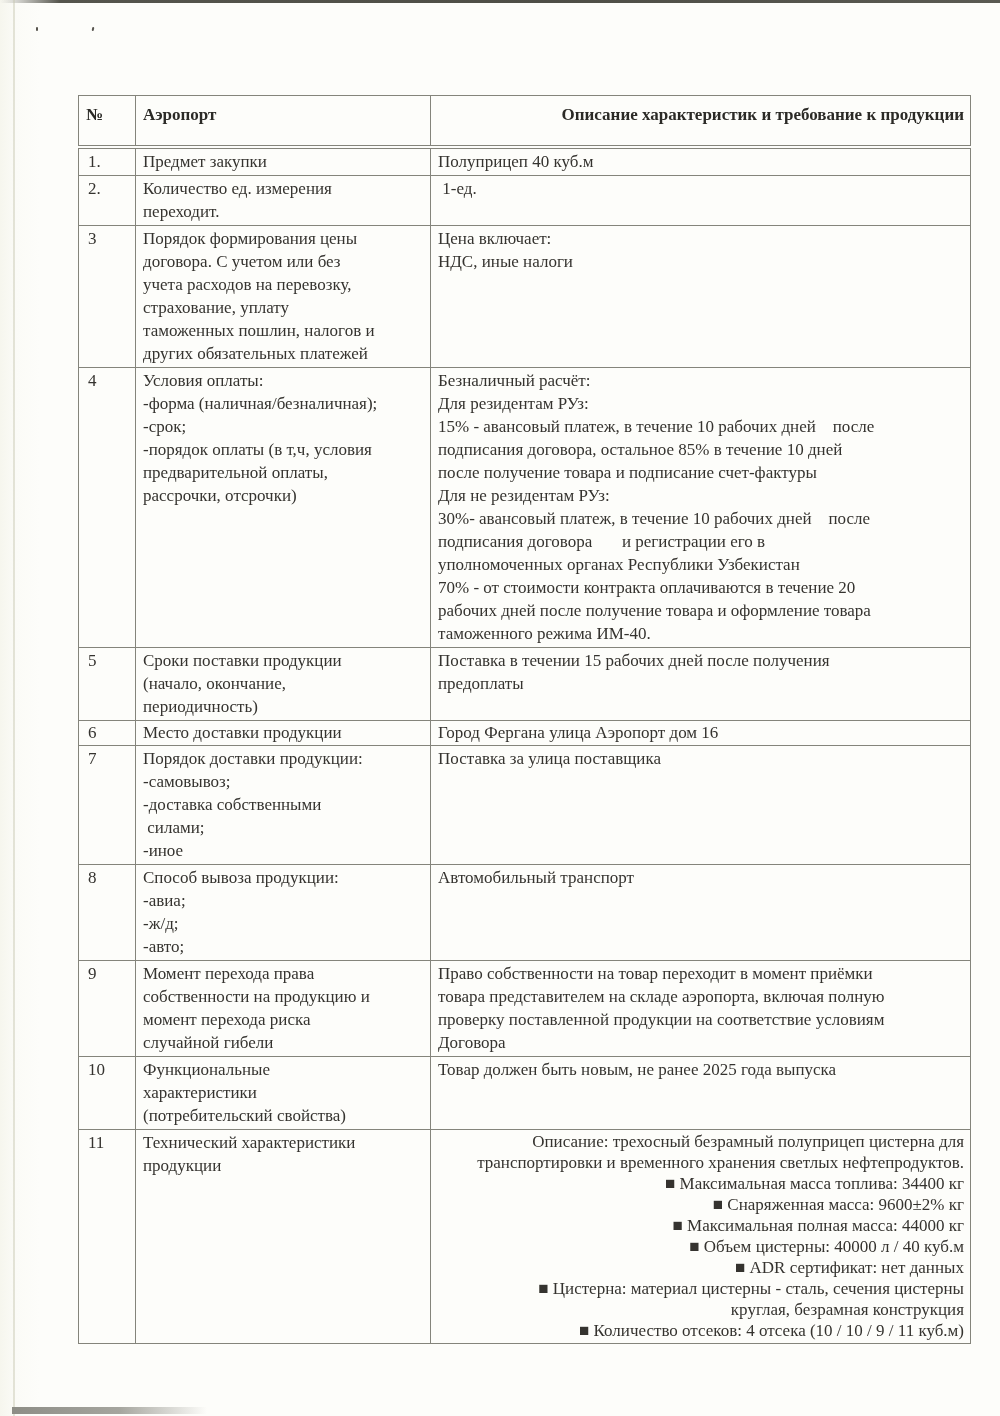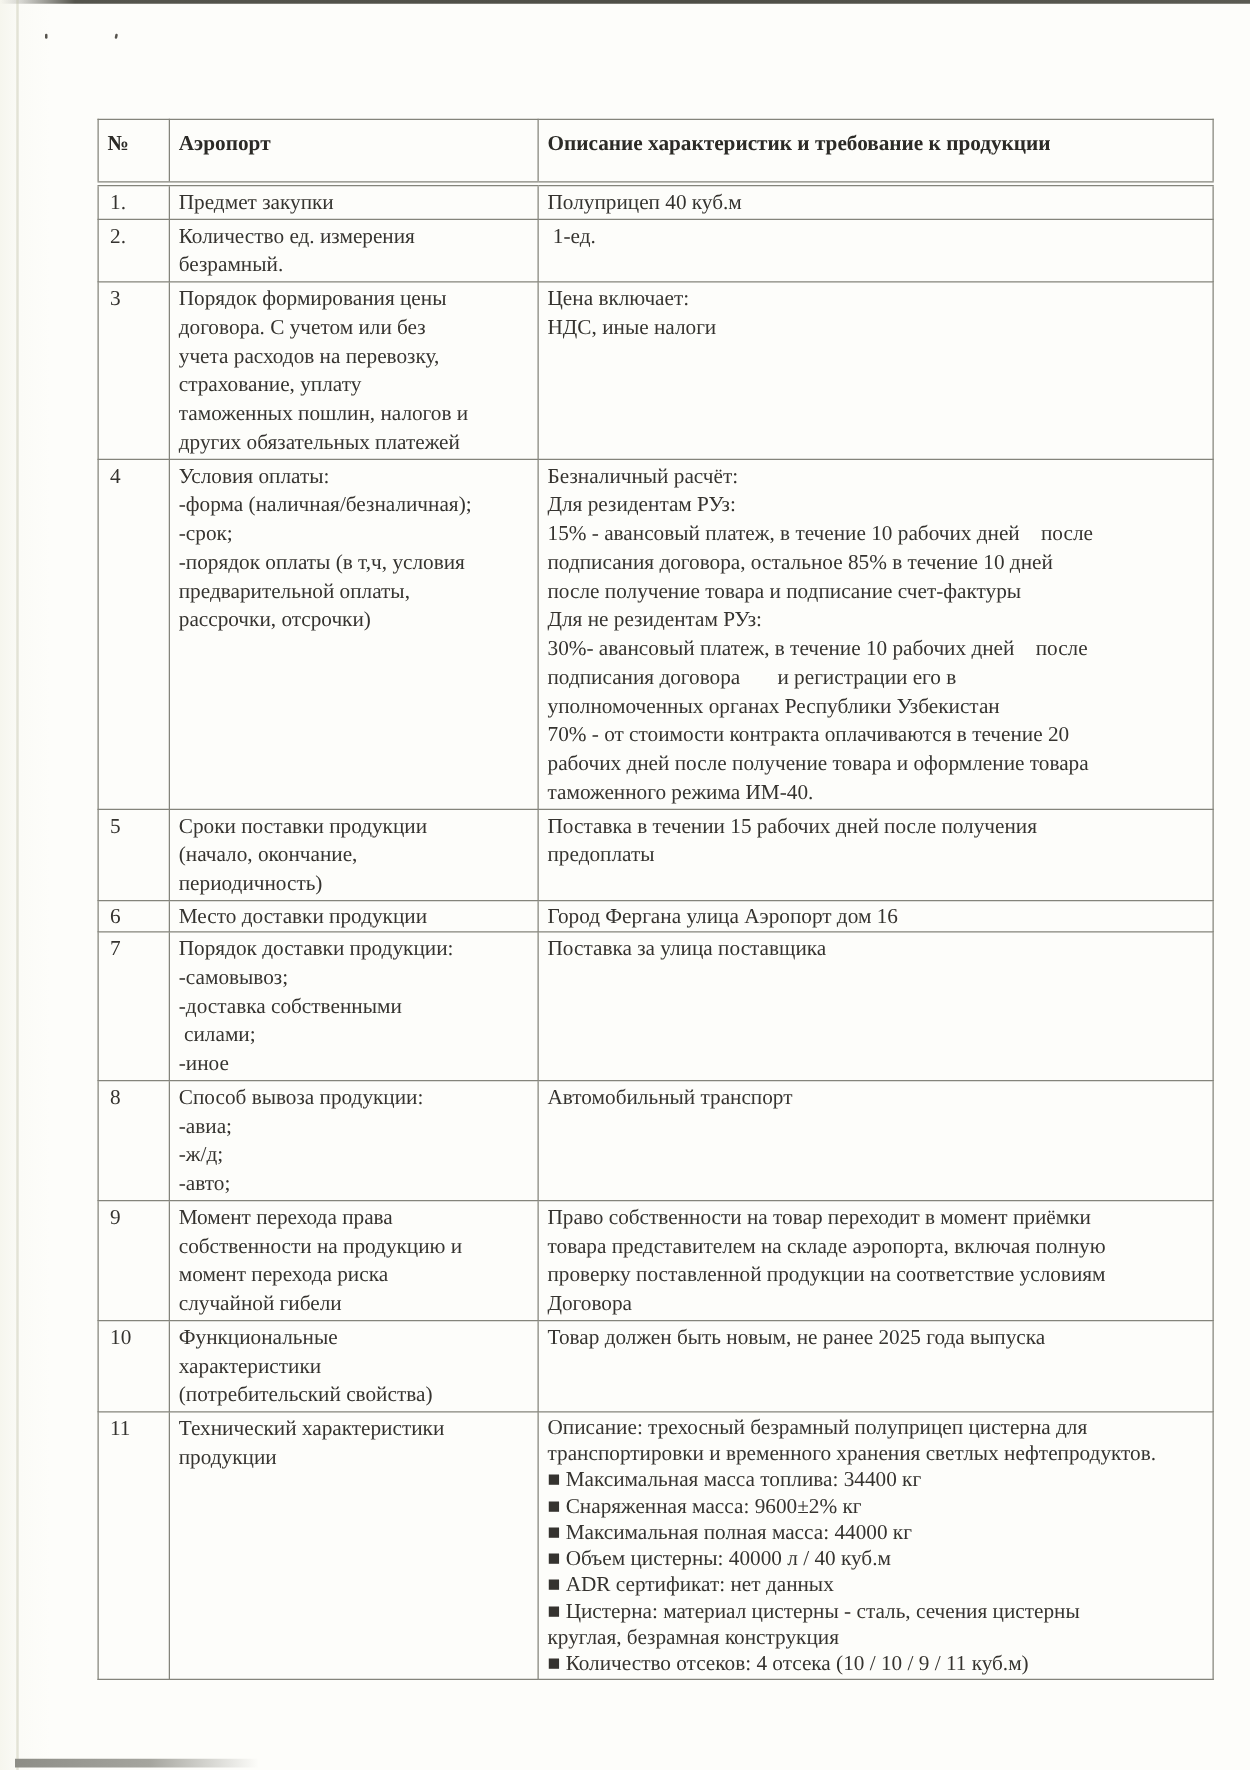--- a/index.html
+++ b/index.html
@@ -45,28 +45,28 @@
     white-space:pre-wrap;
     overflow:hidden;
     color:#35332f;
   }
   table.req th{
     font-weight:bold;text-align:left;
     height:40px;padding-top:7px;
     border-bottom:4px double #84847b;
     color:#2b2a26;
   }
-  table.req th.desc-h{text-align:left;}
+  table.req th.desc-h{text-align:right;}
   table.req td.num{padding-left:9px;}
   tr.r1{height:27px;} tr.r2{height:47px;} tr.r3{height:142px;}
   tr.r4{height:280px;} tr.r5{height:71px;} tr.r6{height:24px;}
   tr.r7{height:118px;} tr.r8{height:94px;} tr.r9{height:91px;}
   tr.r10{height:70px;} tr.r11{height:210px;margin-top:44px;}
   tr.r6 td{padding-top:0;padding-bottom:1px;}
-  tr.r11 td.desc{line-height:21px;}
+  tr.r11 td.desc{line-height:21px;text-align:right;}
 </style>
 </head>
 <body>
 
 <div class="page">
   <div class="scan-top-edge"></div>
   <div class="scan-left-edge"></div>
   <div class="speck s1"></div>
   <div class="speck s2"></div>
   <div class="scan-bottom-mark"></div>
@@ -86,21 +86,21 @@
     </thead>
     <tbody>
       <tr class="r1">
         <td class="num">1.</td>
         <td class="sec">Предмет закупки</td>
         <td class="desc">Полуприцеп 40 куб.м</td>
       </tr>
       <tr class="r2">
         <td class="num">2.</td>
         <td class="sec">Количество ед. измерения
-безрамный.</td>
+переходит.</td>
         <td class="desc"> 1-ед.</td>
       </tr>
       <tr class="r3">
         <td class="num">3</td>
         <td class="sec">Порядок формирования цены
 договора. С учетом или без
 учета расходов на перевозку,
 страхование, уплату
 таможенных пошлин, налогов и
 других обязательных платежей</td>

